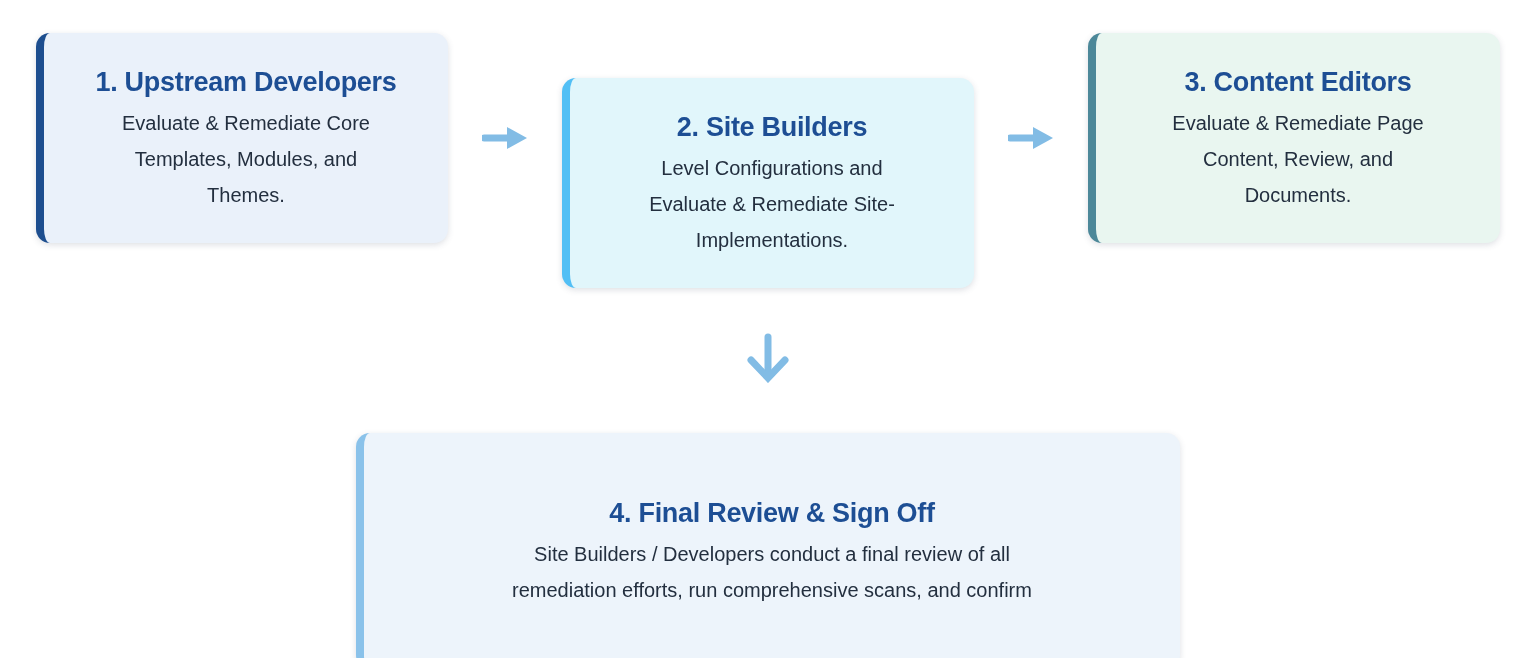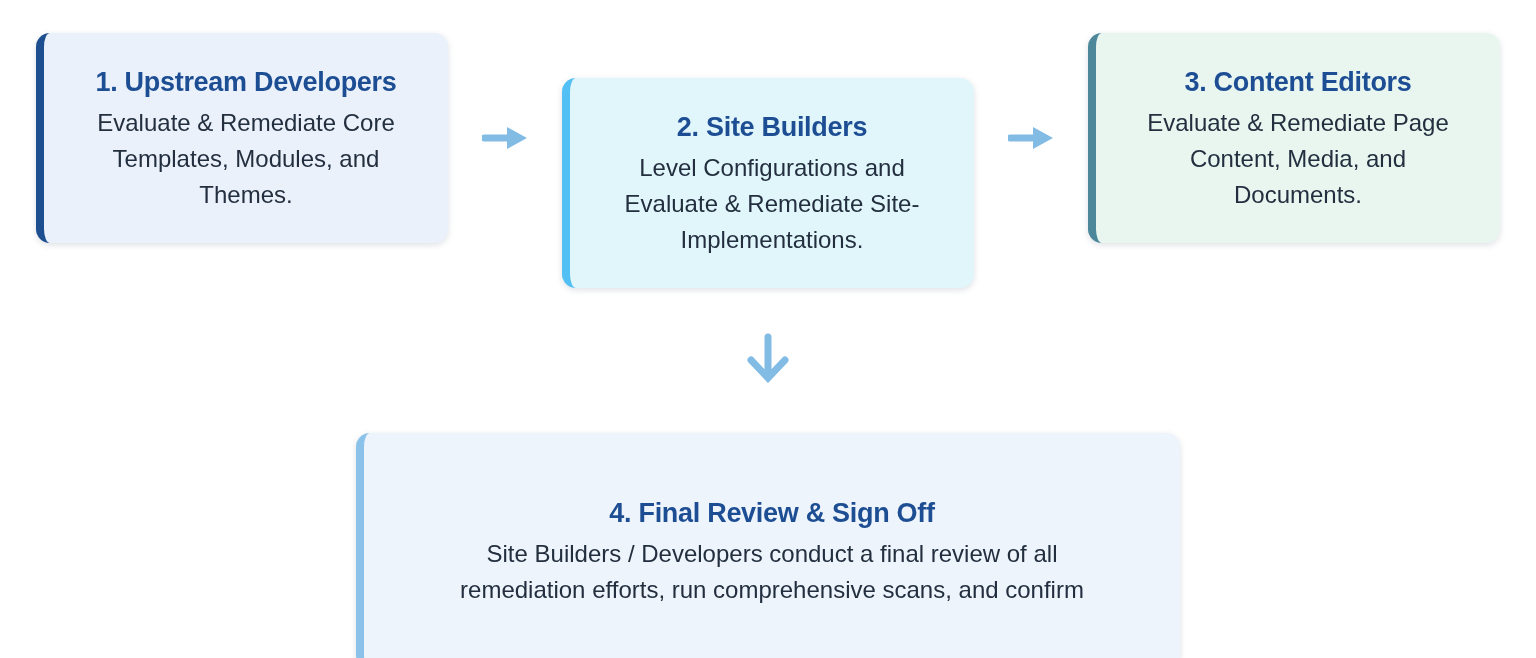--- a/index.html
+++ b/index.html
@@ -41,21 +41,21 @@
   .card-title {
     color: #1D4E94;
     font-size: 27px;
     font-weight: bold;
     letter-spacing: -0.3px;
     line-height: 1.45;
     margin-bottom: 3px;
   }
   .card-body-line {
     color: #232F3F;
-    font-size: 24px;
+    font-size: 20px;
     line-height: 36px;
   }
   .h-arrow-zone {
     flex: 1;
     display: flex;
     align-items: center;
     justify-content: center;
     height: 210px;
   }
   .v-arrow-zone {
@@ -97,21 +97,21 @@
     <div class="h-arrow-zone">
       <svg class="arrow-svg" width="46" height="28" viewBox="0 0 46 28">
         <line x1="2" y1="14" x2="27" y2="14" stroke="#82BCE5" stroke-width="7" stroke-linecap="round"></line>
         <polygon points="25,3 45,14 25,25" fill="#82BCE5"></polygon>
       </svg>
     </div>
 
     <div class="card card-3">
       <div class="card-title">3. Content Editors</div>
       <div class="card-body-line">Evaluate &amp; Remediate Page</div>
-      <div class="card-body-line">Content, Media, and</div>
+      <div class="card-body-line">Content, Review, and</div>
       <div class="card-body-line">Documents.</div>
     </div>
 
   </div>
 
   <div class="v-arrow-zone">
     <svg class="arrow-svg" width="48" height="50" viewBox="0 0 48 50">
       <line x1="24" y1="4" x2="24" y2="42" stroke="#82BCE5" stroke-width="7" stroke-linecap="round"></line>
       <polyline points="7,27 24,45 41,27" fill="none" stroke="#82BCE5" stroke-width="7" stroke-linecap="round" stroke-linejoin="miter"></polyline>
     </svg>

